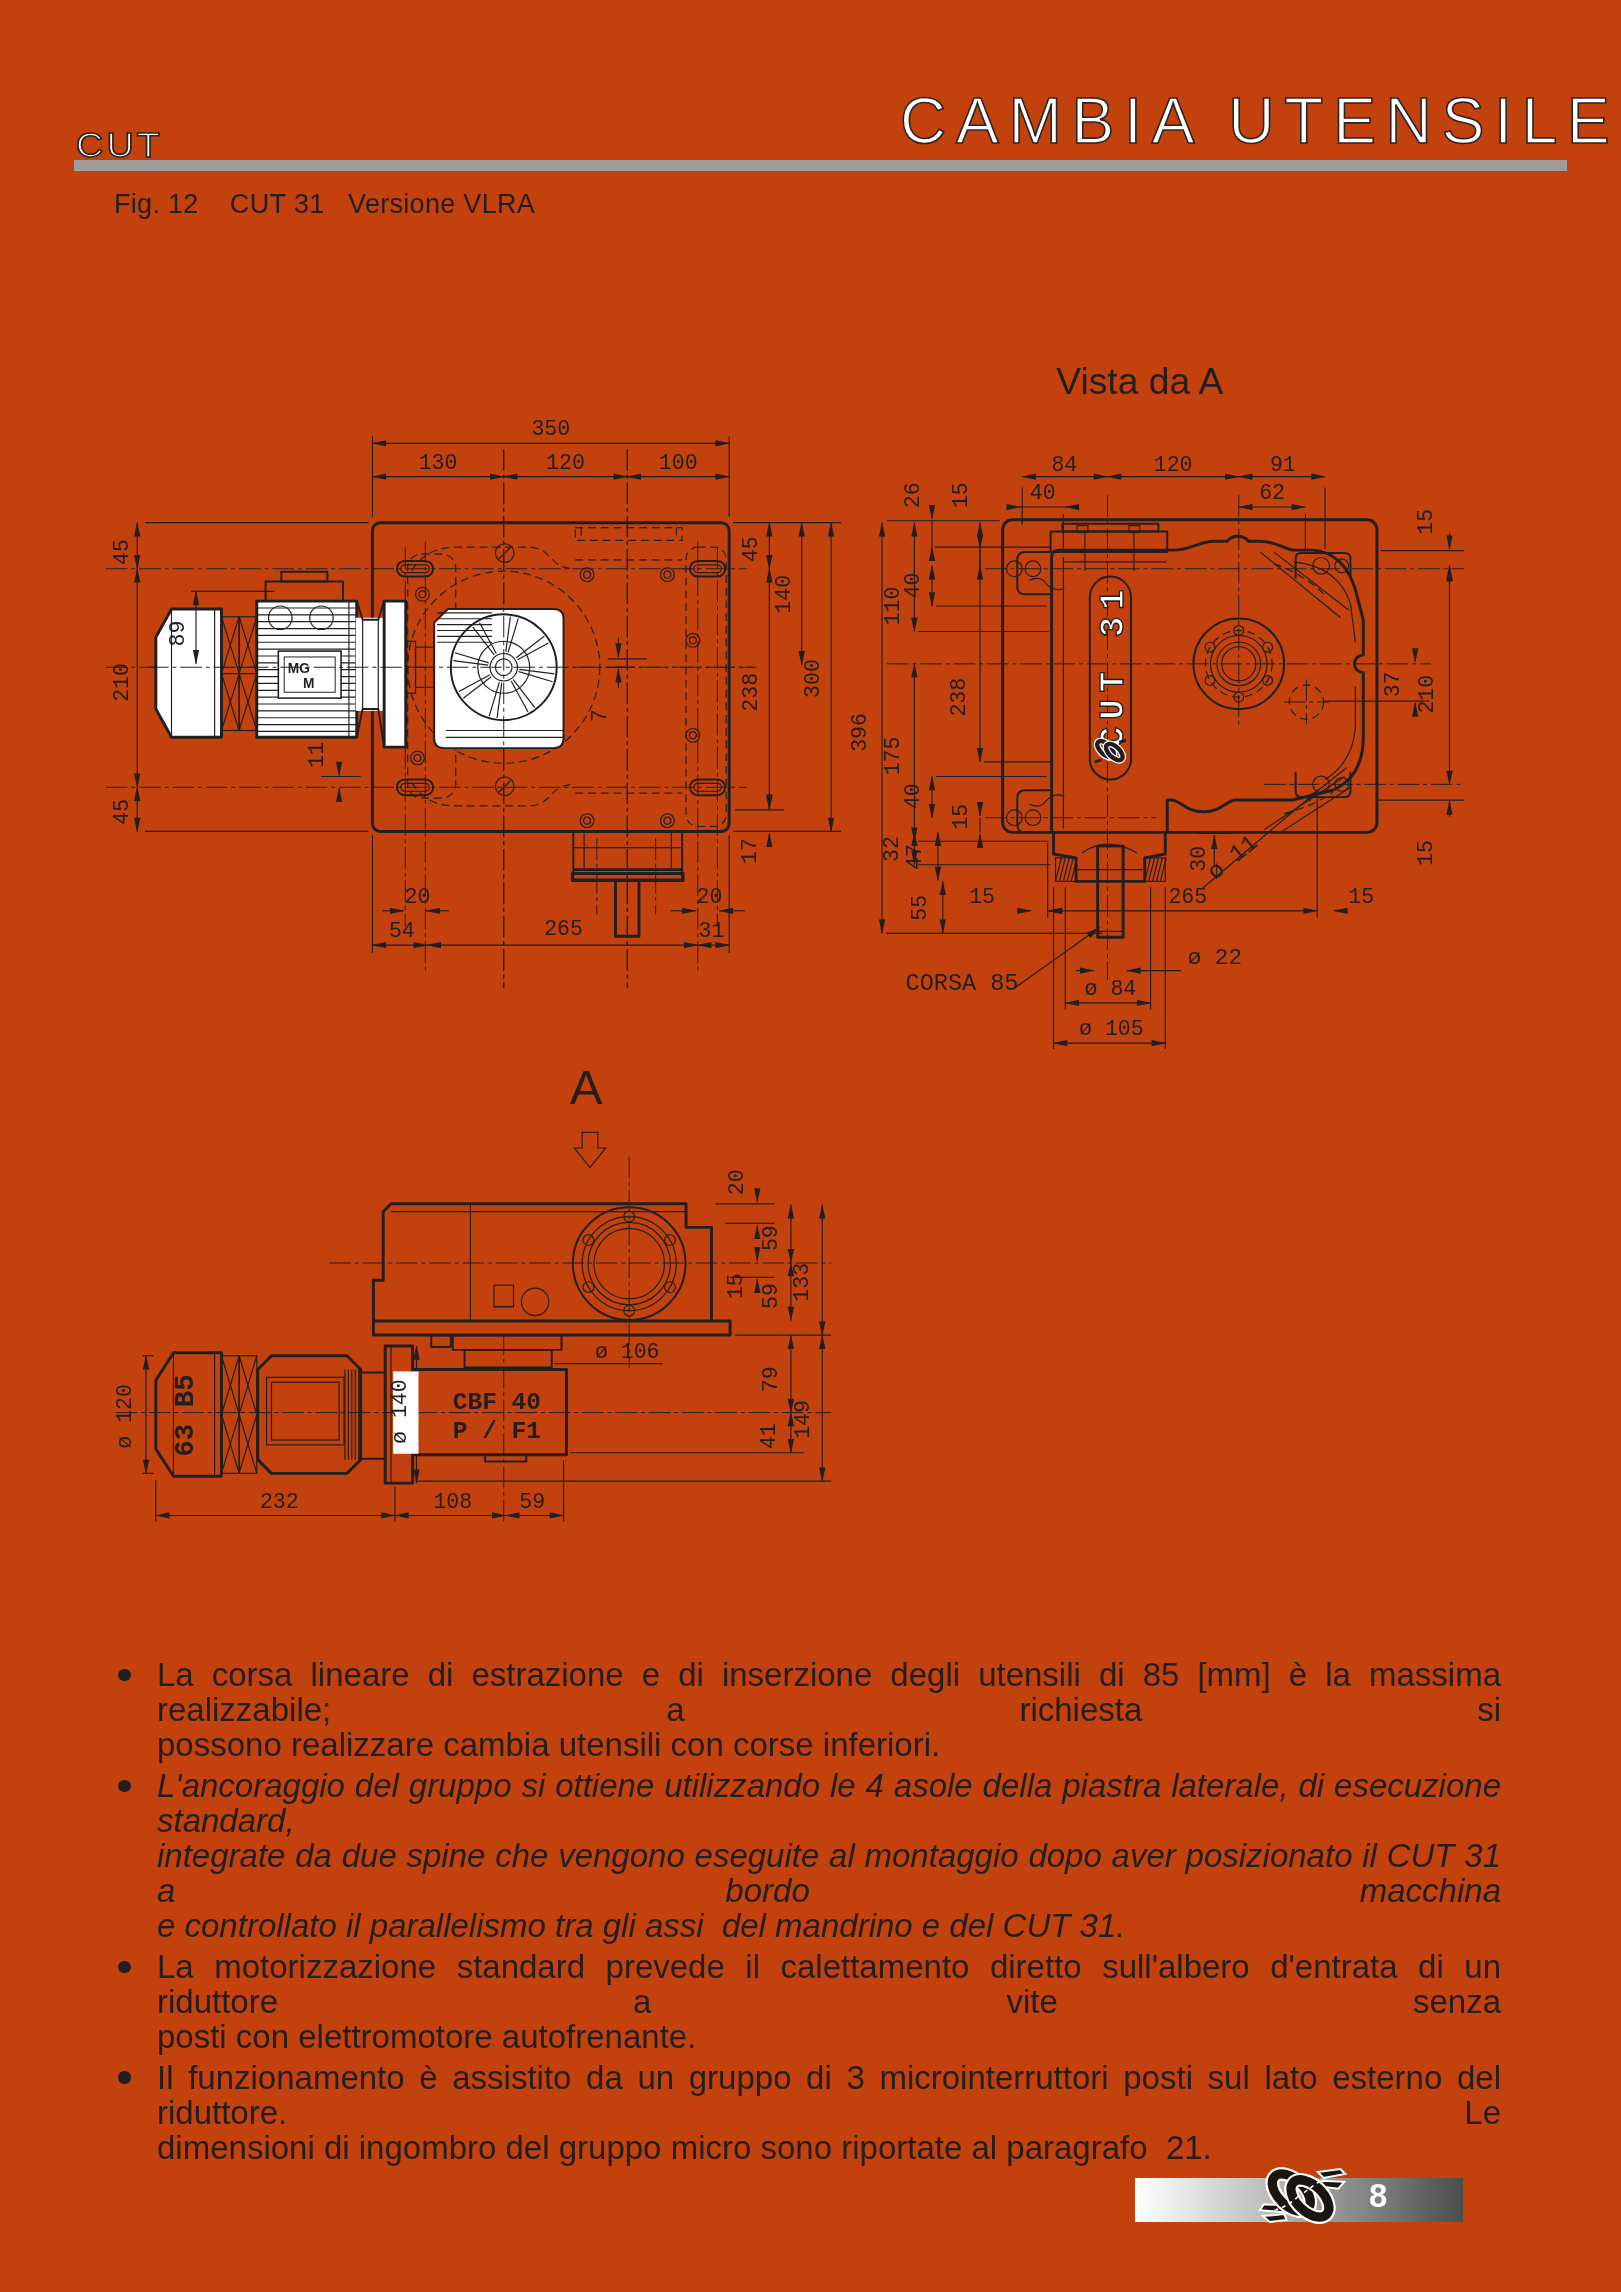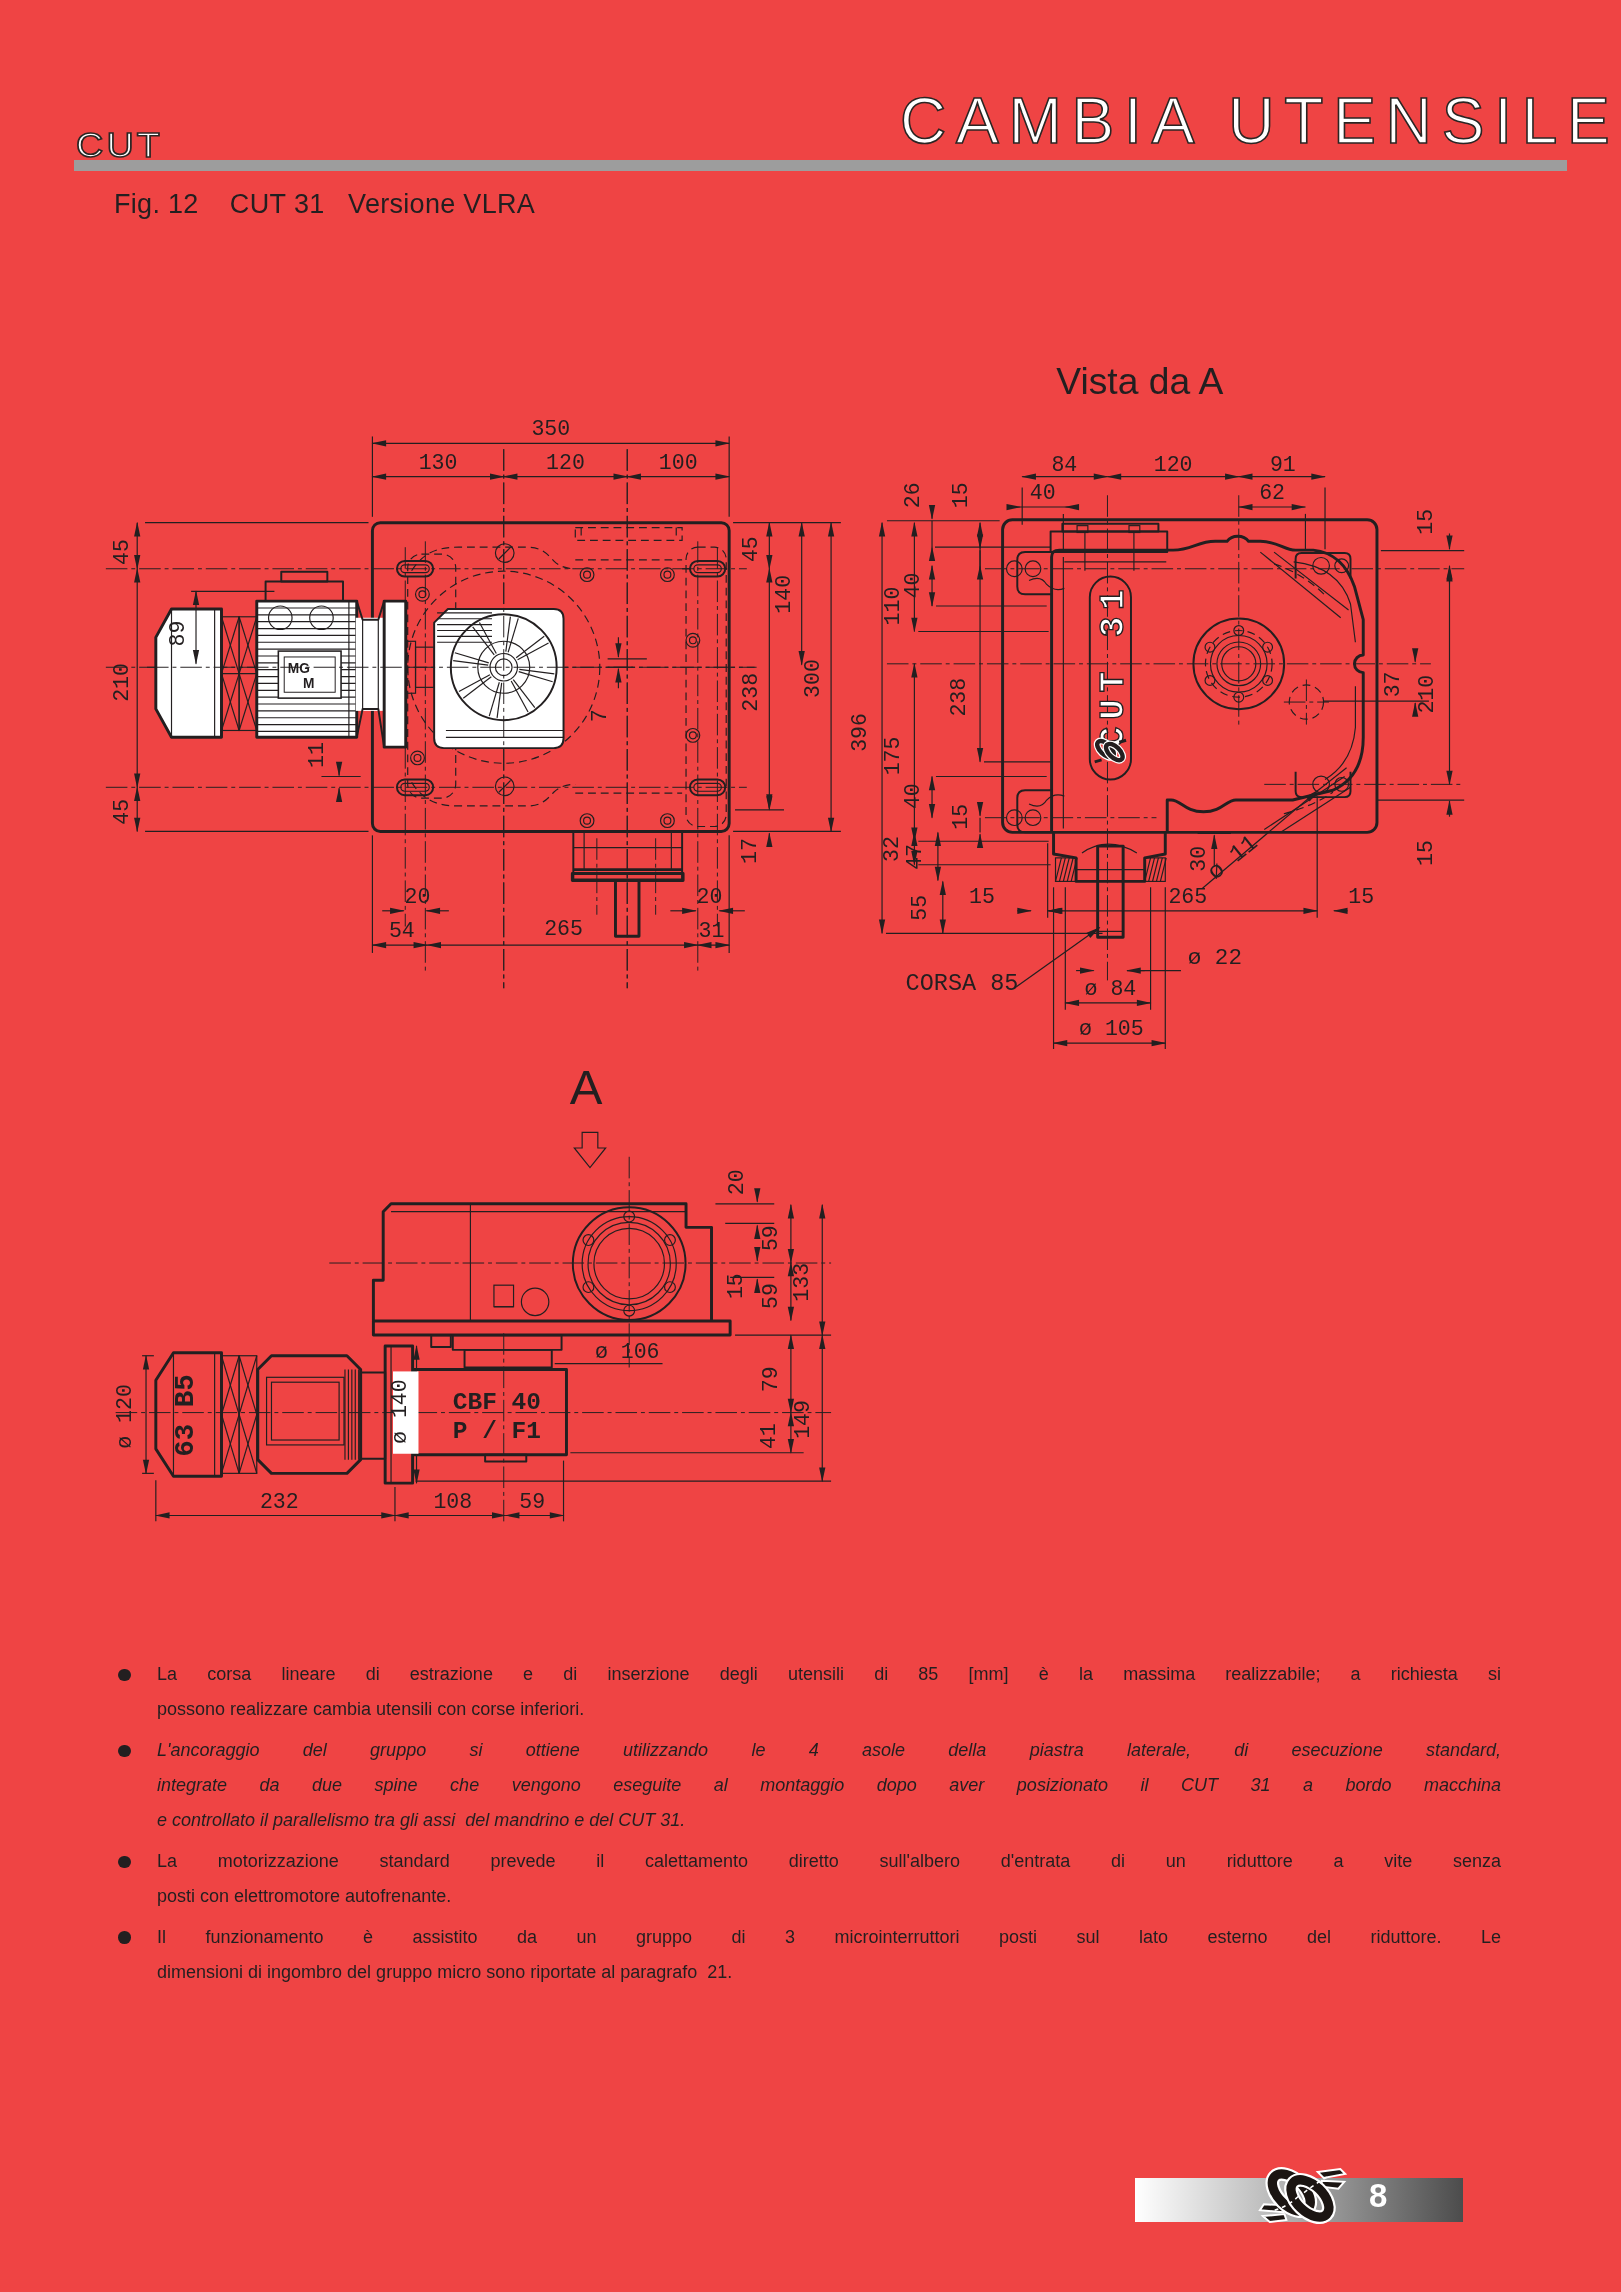--- a/index.html
+++ b/index.html
@@ -1,16 +1,16 @@
 <!DOCTYPE html>
 <html><head>
 <meta charset="utf-8">
 <style>
   html,body{margin:0;padding:0;background:#fff;}
-  #page{position:relative;width:1621px;height:2293px;background:#ef4444;overflow:hidden;
+  #page{position:relative;width:1621px;height:2293px;background:#c2410c;overflow:hidden;
         font-family:"Liberation Sans",sans-serif;color:#231f20;}
   .outtxt{color:#fff;-webkit-text-stroke:1.6px #2b2523;font-family:"Liberation Sans",sans-serif;}
   svg text{font-family:"Liberation Mono",monospace;font-size:22px;fill:#231f20;stroke:none;}
   #dwg .t{fill:none;stroke:#231f20;stroke-width:3;stroke-linejoin:round;}
   #dwg .m{fill:none;stroke:#231f20;stroke-width:2;stroke-linejoin:round;}
   #dwg .f{fill:none;stroke:#231f20;stroke-width:1.2;}
   #dwg .d{fill:none;stroke:#231f20;stroke-width:1.2;}
   #dwg .cl{fill:none;stroke:#231f20;stroke-width:1;stroke-dasharray:22 4 4 4;}
   #dwg .hd{fill:none;stroke:#231f20;stroke-width:1.2;stroke-dasharray:8 5;}
 </style>
@@ -658,21 +658,21 @@
 <line x1="807" y1="1441" x2="807" y2="1482" class="d" marker-start="url(#ar)" marker-end="url(#ar)"></line>
 <line x1="582" y1="1482" x2="820" y2="1482" class="d"></line>
 <text x="791" y="1465" text-anchor="middle" style="font-size:22px;" transform="rotate(-90 791 1465)">41</text>
 
 <line x1="839" y1="1362" x2="839" y2="1511" class="d" marker-start="url(#ar)" marker-end="url(#ar)"></line>
 <line x1="424" y1="1511" x2="848" y2="1511" class="d"></line>
 <text x="825" y="1448" text-anchor="middle" style="font-size:22px;" transform="rotate(-90 825 1448)">149</text>
 </g>
 </svg>
 
-<div style="position:absolute;left:114px;top:1657px;width:1387px;font-size:18px;line-height:35px;">
+<div style="position:absolute;left:114px;top:1657px;width:1387px;font-size:33px;line-height:35px;">
 
 <div style="position:relative;margin-bottom:5.9px;">
         <span style="position:absolute;left:3.9px;top:11.8px;width:12.7px;height:12.7px;border-radius:50%;background:#231f20;"></span>
 <div style="margin-left:43px;">
           <div style="text-align:justify;text-align-last:justify;">La corsa lineare di estrazione e di inserzione degli utensili di 85 [mm] è la massima realizzabile; a richiesta si</div>
           <div>possono realizzare cambia utensili con corse inferiori.</div>
         </div>
       </div>
 
 <div style="position:relative;margin-bottom:5.9px;">

